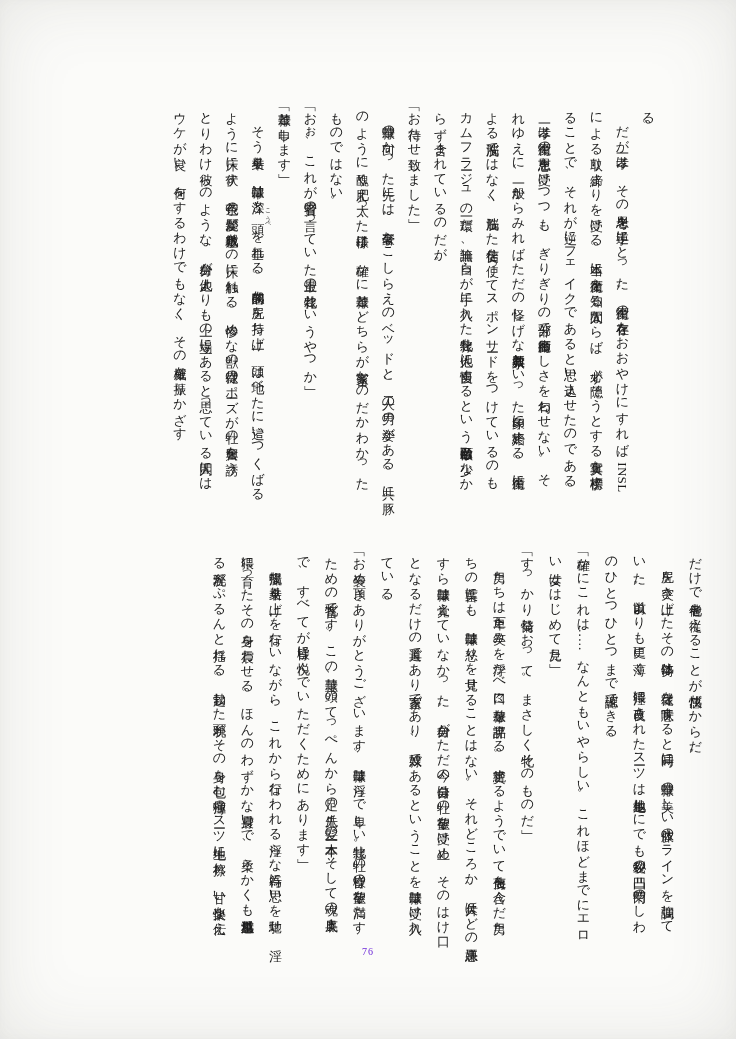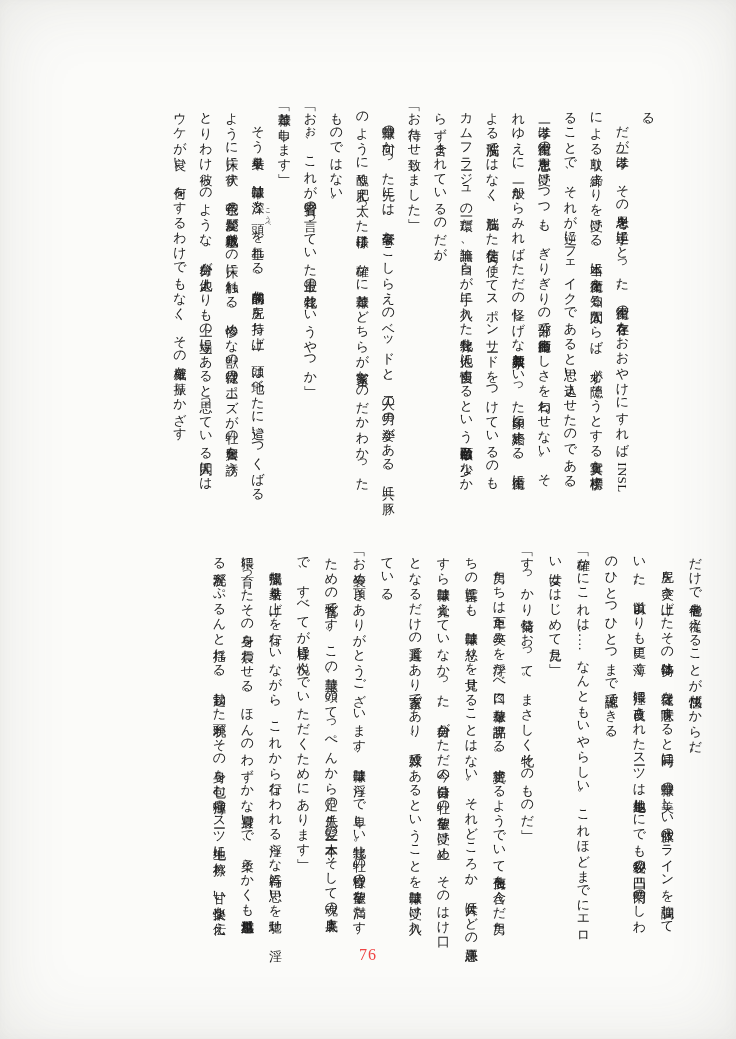--- a/index.html
+++ b/index.html
@@ -47,22 +47,22 @@
   ruby rt {
     font-size: 6px;
     letter-spacing: 0;
   }
   .page-number {
     position: absolute;
     top: 946px;
     left: 0;
     right: 0;
     text-align: center;
-    font-size: 16px;
-    color: #ef4444;
+    font-size: 10px;
+    color: #6d28d9;
     letter-spacing: 1px;
   }
 </style>
 </head>
 <body>
 
 <div class="scan-vignette"></div>
 
 <div class="page">
   <div class="text-block block-top">

